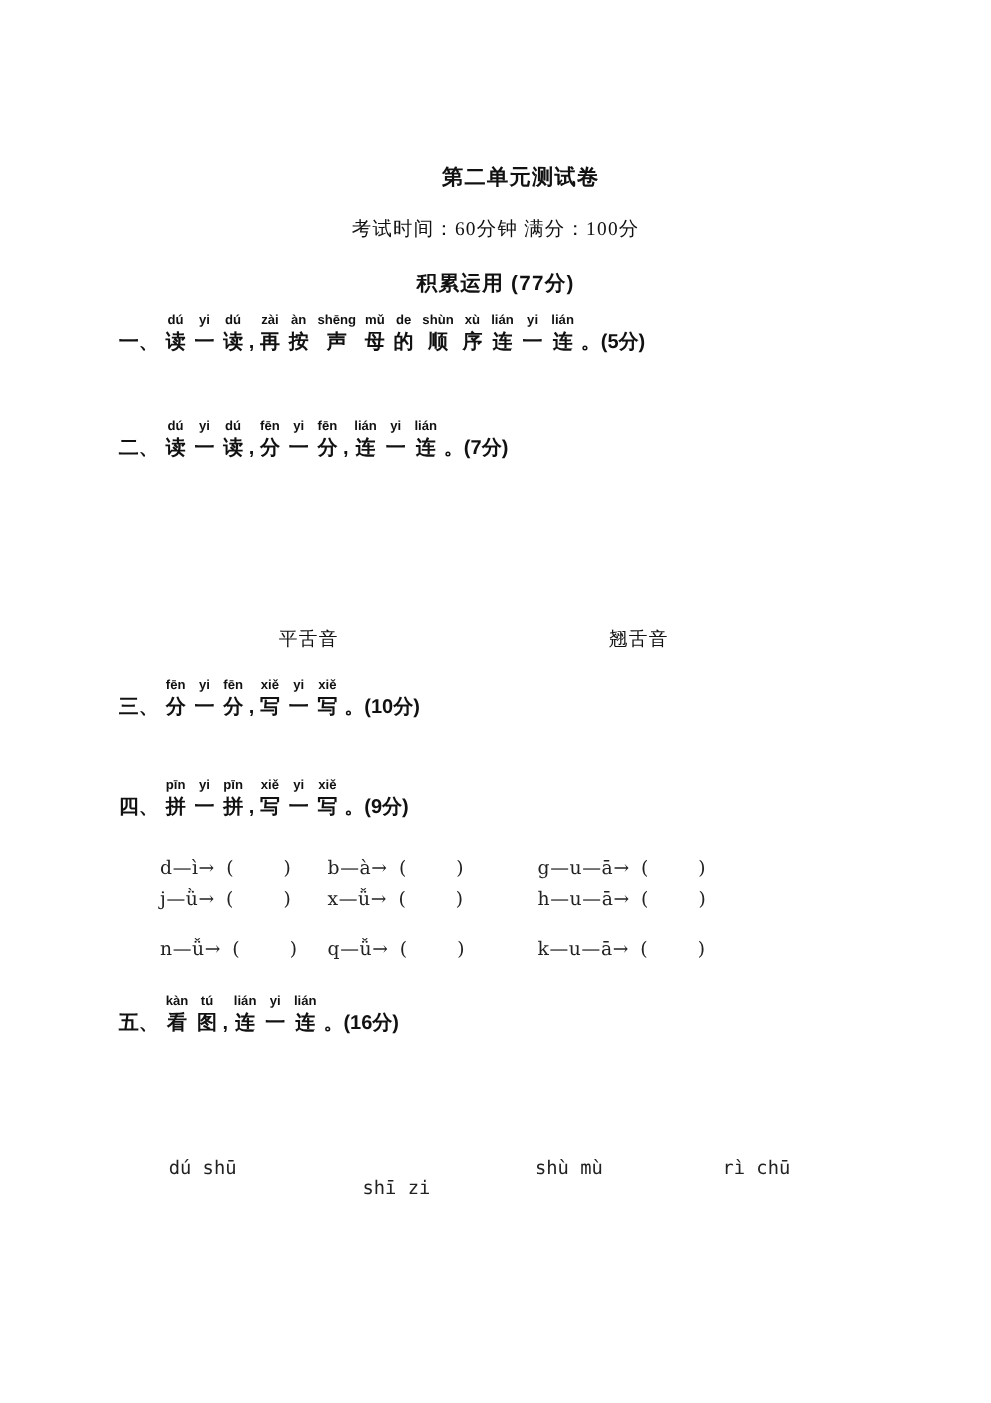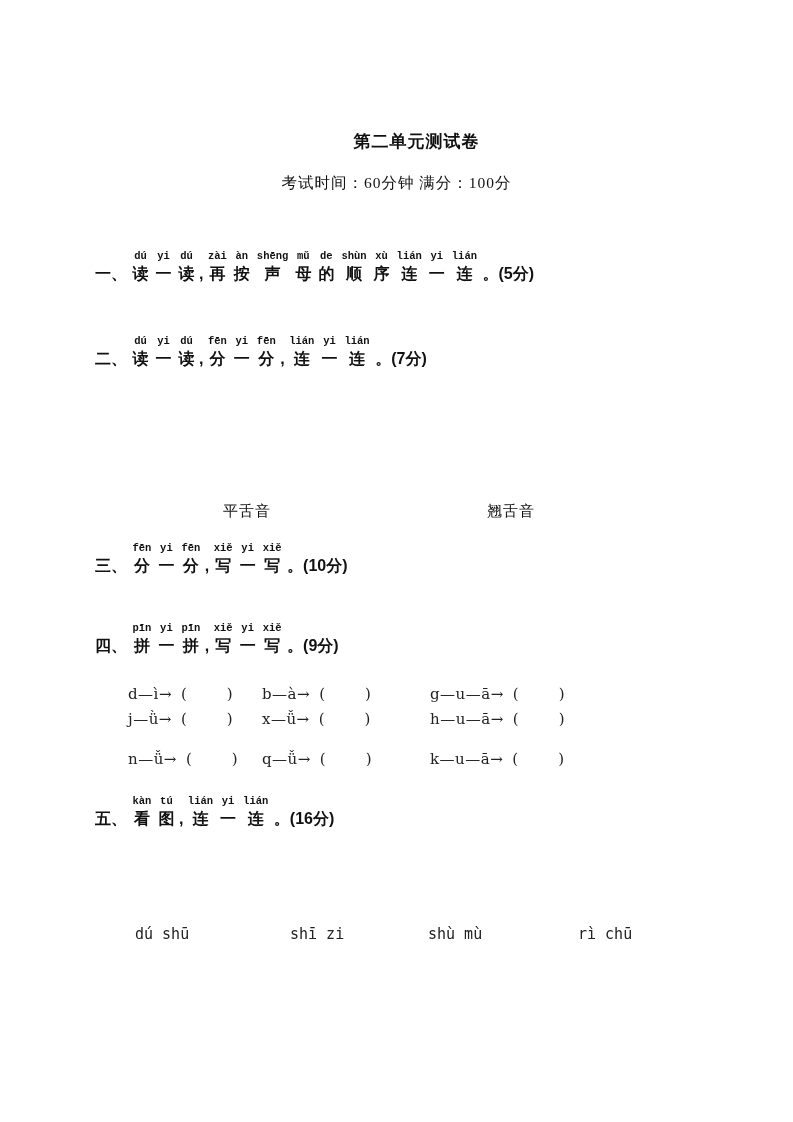--- a/index.html
+++ b/index.html
@@ -36,21 +36,21 @@
   .q1{top:250px;} .q2{top:335px;} .q3{top:542px;} .q4{top:622px;} .q5{top:795px;}
   .question .question-number{
     font-size:16px;font-weight:bold;line-height:22px;
     margin-right:2px;
   }
   .seg{
     display:inline-flex;flex-direction:column;align-items:center;
     margin:0 3.5px;
   }
   .seg .py{
-    font-family:Liberation Mono, monospace;font-weight:bold;
+    font-family:Liberation Sans, sans-serif;font-weight:bold;
     font-size:10.5px;line-height:12px;height:13px;
     white-space:nowrap;
   }
   .seg .ch{
     font-size:16px;font-weight:bold;line-height:22px;
   }
   .seg.punct{margin:0 1px;}
   .question .question-suffix{
     font-size:16px;font-weight:bold;line-height:22px;margin-left:2px;
   }
@@ -72,31 +72,32 @@
   .sp-open{margin-left:9px;}
   .sp-gap{display:inline-block;width:40px;}
   .picture-words{
     position:absolute;top:925px;left:0;width:688px;height:24px;
   }
   .picture-word{
     position:absolute;top:0;
     font-family:"DejaVu Sans Mono",monospace;
     font-size:15px;color:#222;white-space:nowrap;
   }
-  .pw0{left:135px;} .pw1{left:290px;} .pw2{left:428px;} .pw3{left:578px;}
+  .pw0{left:135px;} .pw1{left:290px;margin-top:16px;} .pw2{left:428px;} .pw3{left:578px;}
 </style>
 </head>
 <body>
 
 <div class="page">
 
   <div class="doc-title">第二单元测试卷</div>
 
   <div class="exam-info">考试时间：60分钟 满分：100分</div>
 
+  <div class="section-title">积累运用 (77分)</div>
 
   <div class="question q1">
       <span class="question-number">一、</span>
       <span class="seg">
         <span class="py">dú</span>
         <span class="ch">读</span>
       </span>
       <span class="seg">
         <span class="py">yi</span>
         <span class="ch">一</span>

